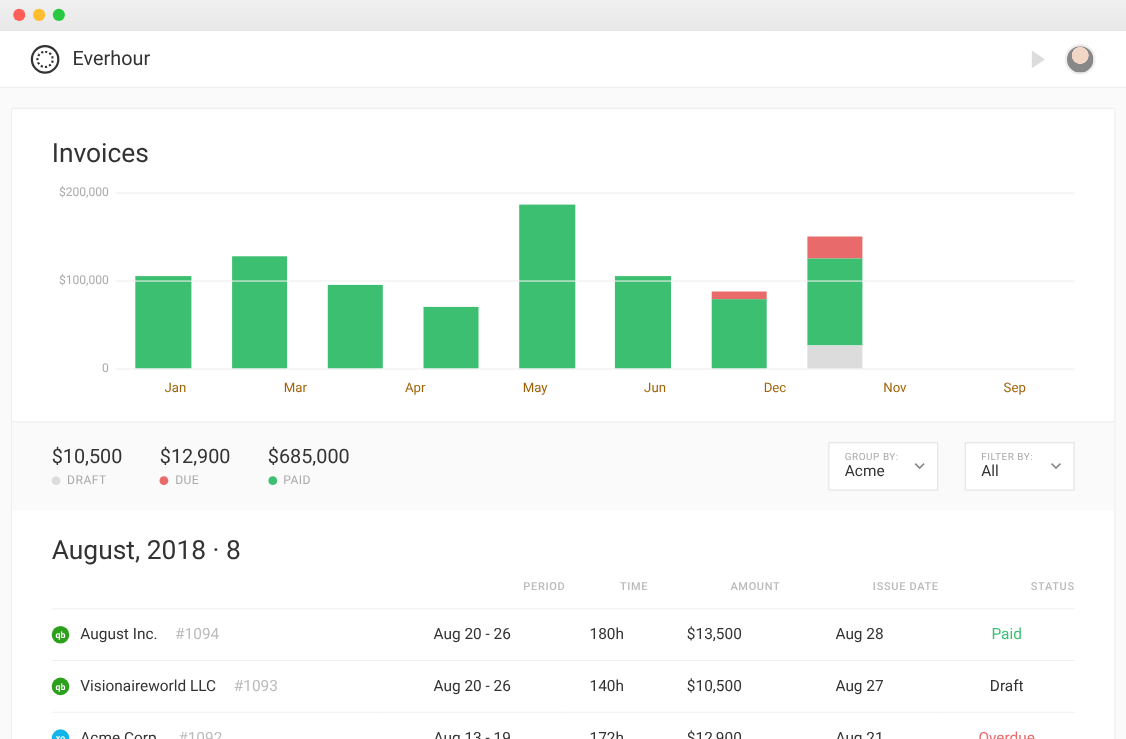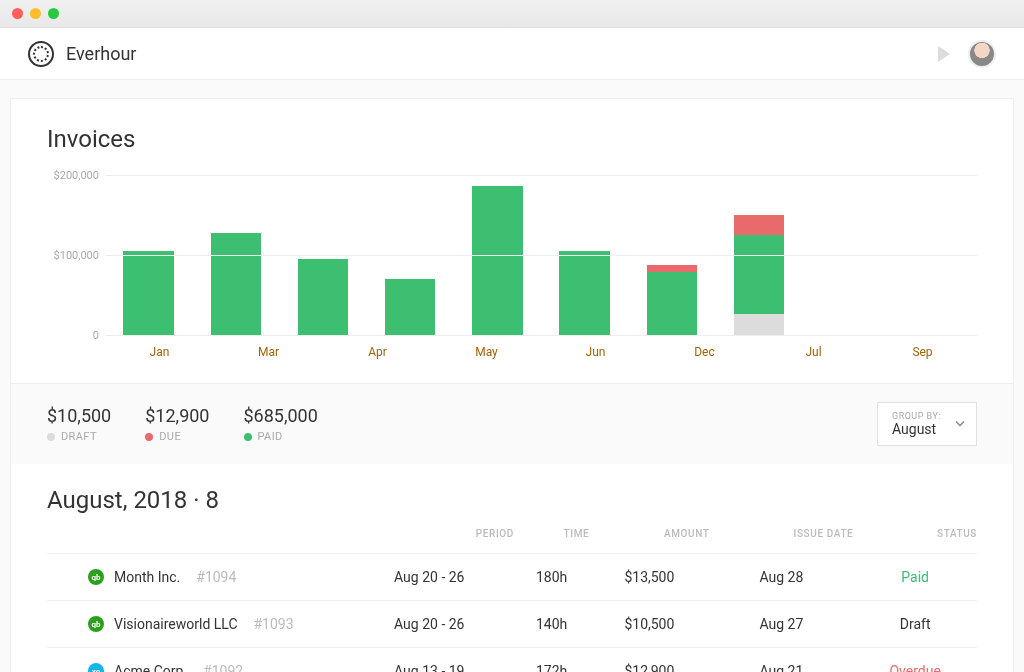--- a/index.html
+++ b/index.html
@@ -50,21 +50,21 @@
   .chev svg { width:12px; height:12px; }
   
   .table-section { padding: 22px 36px 0; }
   .table-title { font-size: 24px; color: #333; font-weight: 400; }
   table { width: 100%; border-collapse: collapse; margin-top: 4px; }
   th { font-size: 10px; color: #bbb; letter-spacing: .6px; font-weight: 500; padding: 10px 0 14px; text-align: right; }
   th:first-child { text-align: left; }
   td { padding: 15px 0; border-top: 1px solid #f0f0f0; font-size: 14px; color: #333; text-align: center; }
   td:first-child { text-align: left; }
   .client { display: flex; align-items: center; gap: 10px; }
-  .badge { width: 16px; height: 16px; border-radius: 50%; display: inline-flex; align-items: center; justify-content: center; font-size: 8px; color: #fff; font-weight: 700; margin-left: 41px; }
+  .badge { width: 16px; height: 16px; border-radius: 50%; display: inline-flex; align-items: center; justify-content: center; font-size: 8px; color: #fff; font-weight: 700; }
   .badge.qb { background: #2ca01c; }
   .badge.xo { background: #13b5ea; }
   .inv-no { color: #bbb; margin-left: 6px; }
   .status-Paid { color: #3cbf71; }
   .status-Draft { color: #333; }
   .status-Overdue { color: #e96a6a; }
 </style>
 </head>
 <body>
 
@@ -151,21 +151,21 @@
           <div class="grid" style="top: 50%;"></div>
           <div class="grid" style="top: 0%;"></div>
         </div>
       <div class="x-labels" id="x-labels">
           <div class="x-label">Jan</div>
           <div class="x-label">Mar</div>
           <div class="x-label">Apr</div>
           <div class="x-label">May</div>
           <div class="x-label">Jun</div>
           <div class="x-label">Dec</div>
-          <div class="x-label">Jul</div>
+          <div class="x-label">Nov</div>
           <div class="x-label">Sep</div>
         </div>
     </div>
 
     <div class="summary-bar">
       <div class="stat">
         <span class="stat-value">$10,500</span>
         <span class="stat-label">
             <span class="dot draft"></span>
             <span>DRAFT</span>
@@ -182,21 +182,28 @@
         <span class="stat-value">$685,000</span>
         <span class="stat-label">
             <span class="dot paid"></span>
             <span>PAID</span>
           </span>
       </div>
 
       <div class="controls">
         <div class="select">
           <div class="ovl">GROUP BY:</div>
-          <div class="val">August</div>
+          <div class="val">Acme</div>
+          <span class="chev"><svg viewBox="0 0 12 12">
+                <path d="M2 4l4 4 4-4" fill="none" stroke="#888" stroke-width="1.5"></path>
+              </svg></span>
+        </div>
+        <div class="select">
+          <div class="ovl">FILTER BY:</div>
+          <div class="val">All</div>
           <span class="chev"><svg viewBox="0 0 12 12">
                 <path d="M2 4l4 4 4-4" fill="none" stroke="#888" stroke-width="1.5"></path>
               </svg></span>
         </div>
       </div>
     </div>
 
     <div class="table-section">
       <div class="table-title">August, 2018 · 8</div>
       <table>
@@ -208,21 +215,21 @@
               <th>AMOUNT</th>
               <th>ISSUE DATE</th>
               <th>STATUS</th>
             </tr>
           </thead>
         <tbody id="tbody">
             <tr>
               <td>
                 <span class="client">
                   <span class="badge qb">qb</span>
-                  <span>Month Inc.</span>
+                  <span>August Inc.</span>
                   <span class="inv-no">#1094</span>
                 </span>
               </td>
               <td>Aug 20 - 26</td>
               <td>180h</td>
               <td>$13,500</td>
               <td>Aug 28</td>
               <td class="status-Paid">Paid</td>
             </tr>
             <tr>

